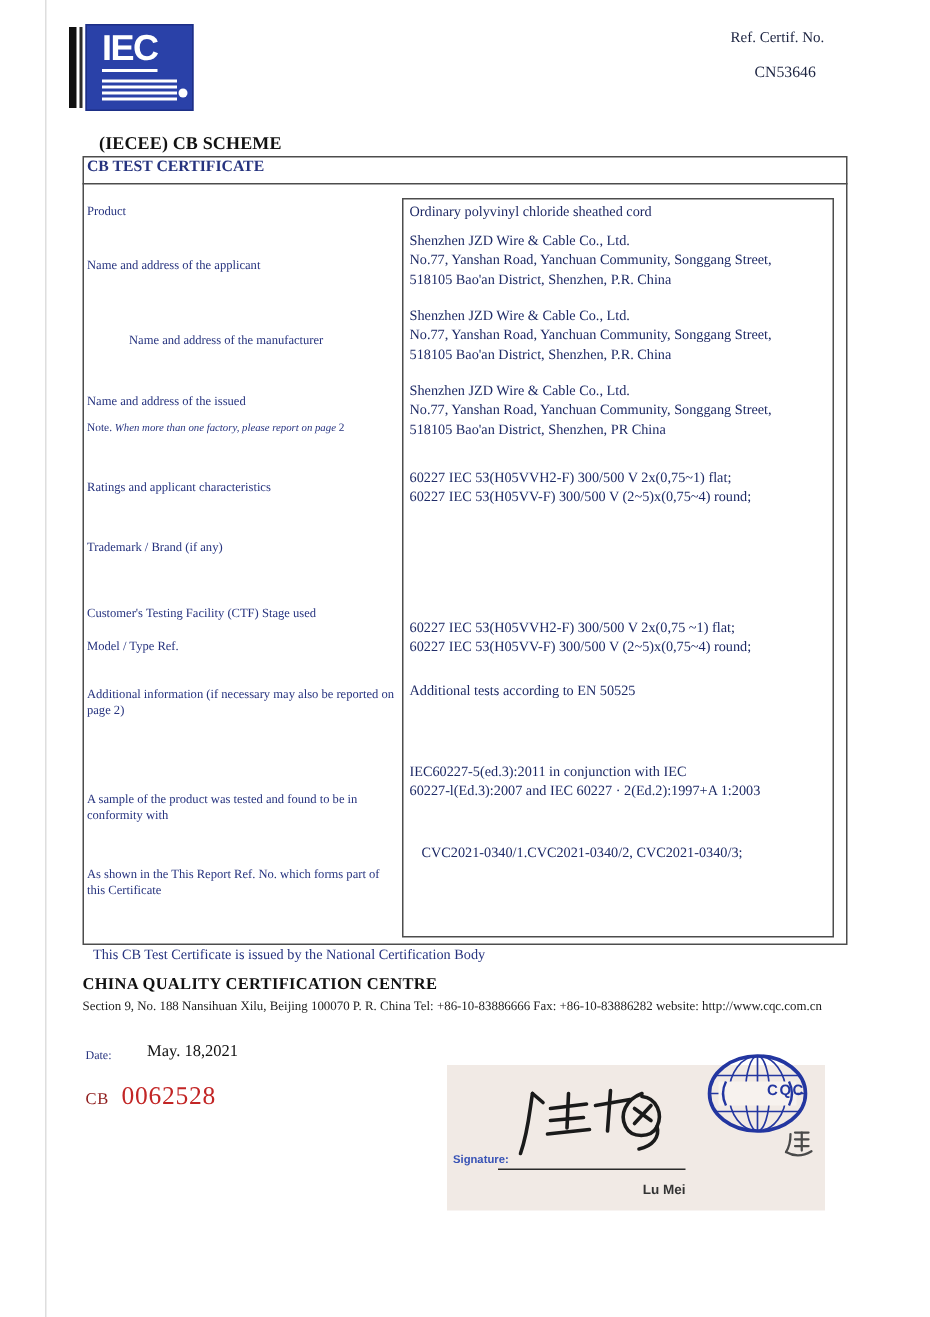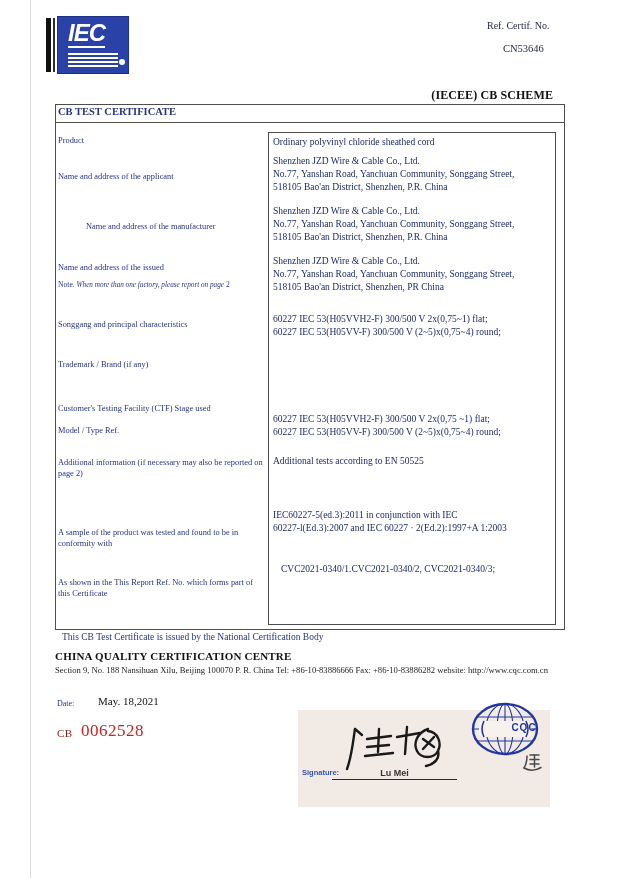--- a/index.html
+++ b/index.html
@@ -2,21 +2,21 @@
 <html><head>
 <meta charset="utf-8">
 <style>
   html,body{margin:0;padding:0;background:#ffffff;}
   .page{position:relative;width:620px;height:878px;background:#ffffff;overflow:hidden;
         font-family:"Liberation Serif", serif;color:#1e2a66;}
   .abs{position:absolute;}
   .scanline{position:absolute;left:30px;top:0;width:1px;height:878px;background:#dedede;}
 
   
-  .iec-logo{position:absolute;left:46px;top:16px;width:84px;height:48px;font-style:italic;}
+  .iec-logo{position:absolute;left:46px;top:16px;width:84px;height:48px;}
   .iec-bar{position:absolute;left:0;top:2px;width:5px;height:54px;background:#101010;border-right:2px solid #fff;box-shadow:2px 0 0 #2d2d2d;}
   .iec-box{position:absolute;left:11px;top:0;width:72px;height:58px;background:#2a41a8;border:1px solid #1d2f86;box-sizing:border-box;padding:4px 0 0 10px;}
   .iec-text{display:inline-block;color:#ffffff;font-family:"Liberation Sans",sans-serif;font-weight:bold;font-size:24px;line-height:24px;letter-spacing:-1px;border-bottom:2px solid #ffffff;padding-bottom:1px;}
   .iec-lines{position:absolute;left:10px;top:36px;width:50px;}
   .iec-lines i{display:block;height:2px;background:#ffffff;margin-bottom:2px;}
   .iec-dot{position:absolute;right:-7px;top:6px;width:6px;height:6px;border-radius:50%;background:#ffffff;}
 
   .reflabel{font-size:10px;color:#1c2340;}
   .refvalue{font-size:10.5px;color:#1c2340;}
   .scheme{font-family:"Liberation Serif",serif;font-weight:bold;color:#121212;font-size:12px;line-height:12px;letter-spacing:0.1px;}
@@ -63,37 +63,37 @@
           <i></i>
           <i></i>
         <span class="iec-dot"></span>
       </div>
     </div>
   </div>
 
   <div class="abs reflabel" style="left:487px;top:20px;">Ref. Certif. No.</div>
   <div class="abs refvalue" style="left:503px;top:43px;">CN53646</div>
 
-  <div class="abs scheme" style="left:38px;top:89px;width:515px;text-align:right;">(IECEE) CB SCHEME</div>
+  <div class="abs scheme" style="left:66px;top:89px;width:515px;">(IECEE) CB SCHEME</div>
 
   <div class="outerbox"></div>
   <div class="certtitle">CB TEST CERTIFICATE</div>
   <div class="titlerule"></div>
   <div class="valuebox"></div>
 
   <div class="lbl" style="top:136px;">Product</div>
   <div class="lbl" style="top:172px;">Name and address of the applicant</div>
   <div class="lbl" style="top:222px;padding-left:28px;">Name and address of the manufacturer</div>
   <div class="lbl" style="top:263px;">Name and address of the issued</div>
   <div class="note" style="top:280px;">
     <span>Note.</span>
     <span class="it">When more than one factory, please report on page</span>
     <span>2</span>
   </div>
-  <div class="lbl" style="top:320px;">Songgang and principal characteristics</div>
+  <div class="lbl" style="top:320px;">Ratings and applicant characteristics</div>
   <div class="lbl" style="top:360px;">Trademark / Brand (if any)</div>
   <div class="lbl" style="top:404px;">Customer's Testing Facility (CTF) Stage used</div>
   <div class="lbl" style="top:426px;">Model / Type Ref.</div>
   <div class="lbl lblwide" style="top:458px;">Additional information (if necessary may also be reported on page 2)</div>
   <div class="lbl lblwide" style="top:528px;">A sample of the product was tested and found to be in conformity with</div>
   <div class="lbl lblwide" style="top:578px;">As shown in the This Report Ref. No. which forms part of this Certificate</div>
 
   <div class="val" style="top:136px;">Ordinary polyvinyl chloride sheathed cord</div>
 
   <div class="val" style="top:155px;">
@@ -188,14 +188,14 @@
         <path d="M59,15 L82,11"></path>
         <path d="M90,7 C79,11 75,21 79,29 C83,37 96,37 100,29 C104,21 100,10 90,9"></path>
         <path d="M85,17 L96,25"></path>
         <path d="M96,15 L85,27"></path>
         <path d="M100,29 C102,36 97,42 88,44"></path>
       </g>
     </svg>
   </div>
   <div class="abs siglabel" style="left:302px;top:768px;">Signature:</div>
   <div class="sigline"></div>
-  <div class="abs signame" style="left:332px;top:768px;width:125px;text-align:center;">Lu Mei</div>
+  <div class="abs signame" style="left:332px;top:788px;width:125px;text-align:right;">Lu Mei</div>
 </div>
 
 </body></html>

